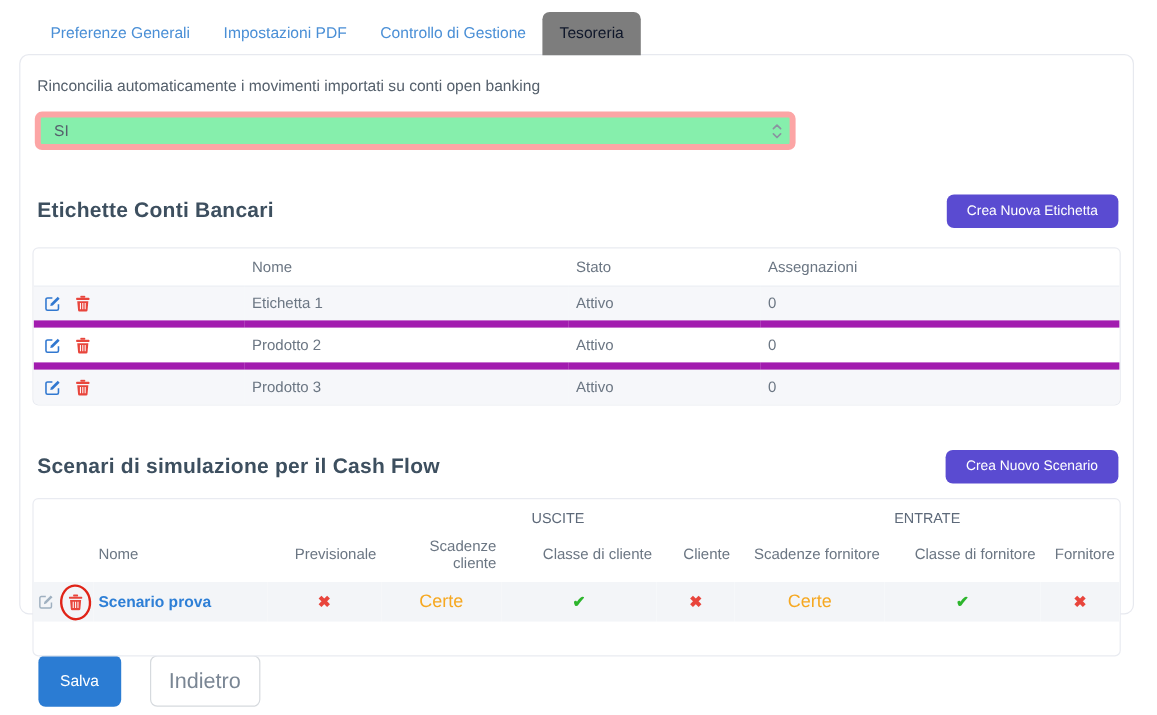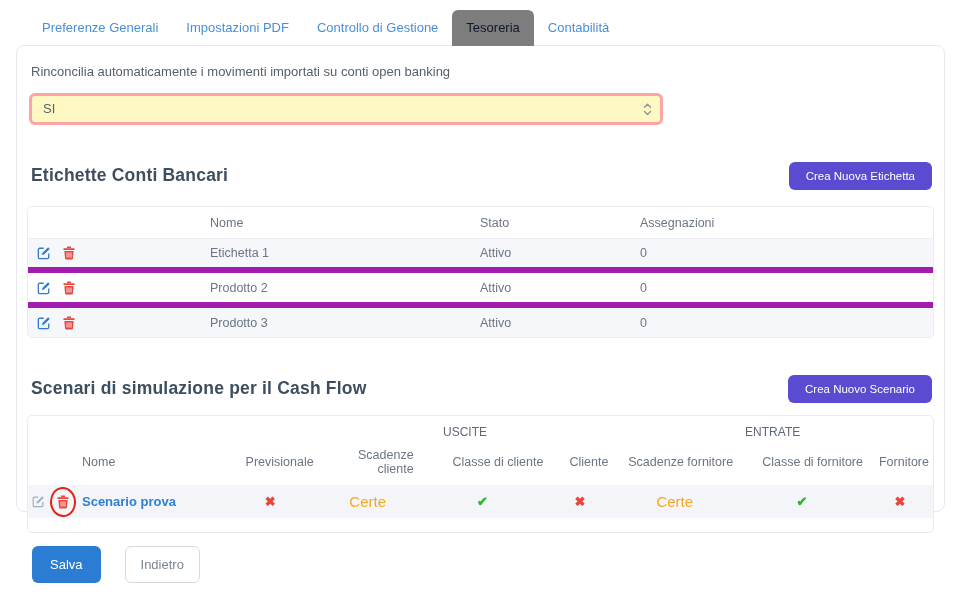--- a/index.html
+++ b/index.html
@@ -37,25 +37,25 @@
 
   .question {
     margin: 2px 4px 0 4px;
     font-size: 13px; color:#55606c;
     line-height: 1.75;
     max-width: 432px;
   }
   .select-wrap { position: relative; width: 634px; margin: 9px 0 0 2px; }
   .select-wrap select {
     width:100%; height:32px;
-    border:3px solid #fca5a5; border-radius:6px;
+    border:5px solid #fca5a5; border-radius:6px;
     padding: 0 26px 0 11px;
     font-size:13px; color:#55606c;
     appearance:none; -webkit-appearance:none;
-    background:#fef9c3; font-family:"Liberation Sans",sans-serif;
+    background:#86efac; font-family:"Liberation Sans",sans-serif;
   }
   .sel-chevron { position:absolute; right:10px; top:9px; pointer-events:none; }
 
   .section-head {
     display:flex; justify-content:space-between; align-items:center;
     margin: 37px 2px 0 4px;
   }
   .section-head h2 {
     margin:0; font-size:17.5px; font-weight:bold; color:#3d4f5f; letter-spacing:.2px;
   }
@@ -75,21 +75,21 @@
   td { padding: 7px 6px; }
   tbody tr { border-bottom:6px solid #a21caf; }
   tbody tr:last-child { border-bottom:none; }
   tr.striped { background:#f6f7fa; }
 
   .actions-cell { padding-left: 9px; white-space:nowrap; }
   .icon-btn { display:inline-block; vertical-align:middle; cursor:pointer; line-height:0; }
   .icon-btn + .icon-btn { margin-left: 9px; }
 
   
-  .tbl-scenari { padding-bottom: 14px; margin-top: 12px; }
+  .tbl-scenari { padding-bottom: 28px; margin-top: 12px; }
   .tbl-scenari th.group { text-align:center; color:#5d6979; font-size:12px; padding: 9px 0 2px 0; border-bottom:none; }
   .tbl-scenari thead tr.cols th { text-align:right; border-bottom:none; padding: 7px 4px 9px 4px; }
   .tbl-scenari thead tr.cols th.left { text-align:left; }
   .tbl-scenari td { text-align:center; padding: 8px 4px; }
   .scenario-row { background:#f3f5f8; }
   .scenario-name { text-align:left !important; font-weight:bold; color:#2e7fd6; font-size:13px; cursor:pointer; }
   .mark { font-weight:bold; font-size:13px; }
   .mark.cross { color:#e8453c; }
   .mark.check { color:#2db52d; }
   .certe { color:#f6a821; font-weight:normal; font-size:15px; }
@@ -104,35 +104,34 @@
 
   
   .footer { margin: 34px 0 0 16px; display:flex; gap:24px; }
   .btn-save {
     background:#2b7cd3; color:#fff; border:none; border-radius:6px;
     padding: 10px 18px; font-size:13px; cursor:pointer;
     font-family:"Liberation Sans",sans-serif;
   }
   .btn-back {
     background:#fff; color:#7a8694; border:1px solid #d6dade; border-radius:6px;
-    padding: 10px 15px; font-size:13px; cursor:pointer;
+    padding: 10px 15px; font-size:18px; cursor:pointer;
     font-family:"Liberation Sans",sans-serif;
   }
 </style>
 </head>
 <body>
 
 <div class="wrap">
 
   <nav class="tabs">
     <div class="tab">Preferenze Generali</div>
     <div class="tab">Impostazioni PDF</div>
     <div class="tab">Controllo di Gestione</div>
     <div class="tab active">Tesoreria</div>
-    <div class="tab">Contabilità</div>
   </nav>
 
   <section class="panel">
 
     <div class="question">Rinconcilia automaticamente i movimenti importati su conti open banking</div>
 
     <div class="select-wrap">
       <select>
         <option>SI</option>
       </select>

